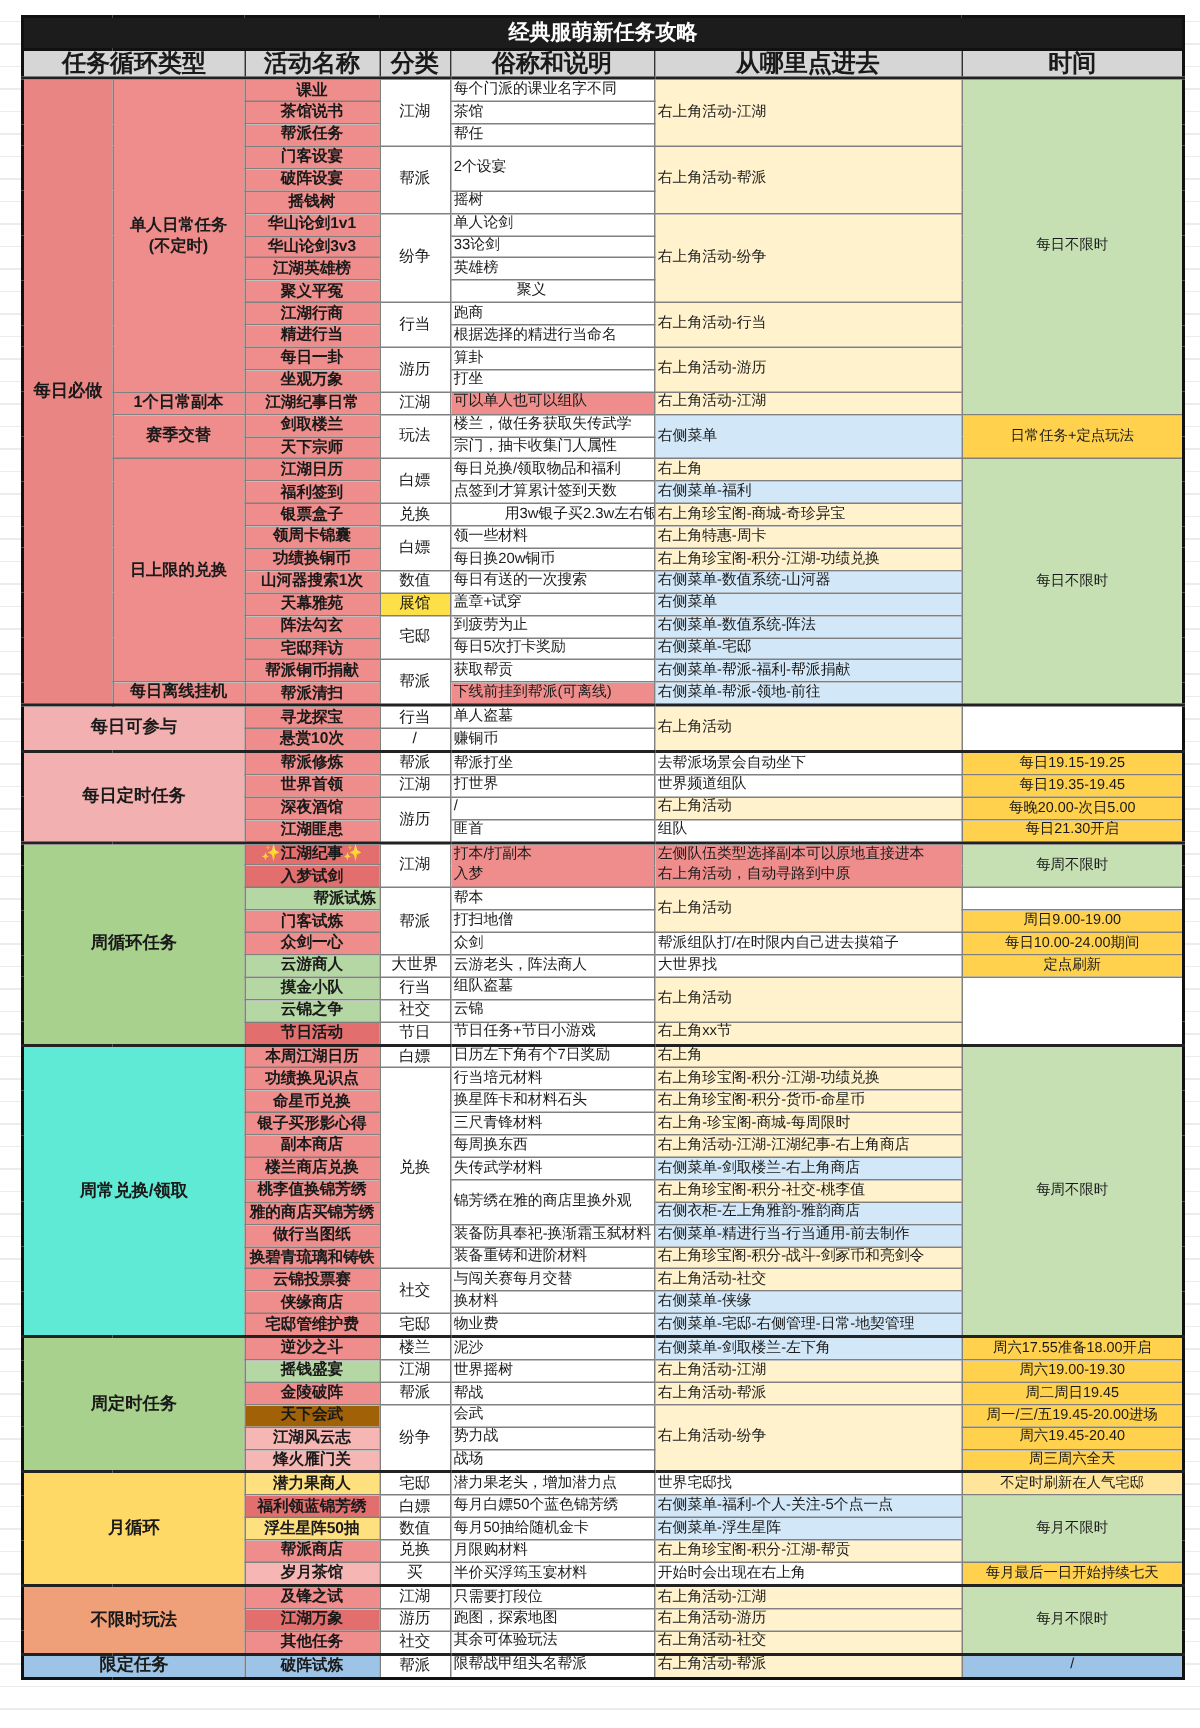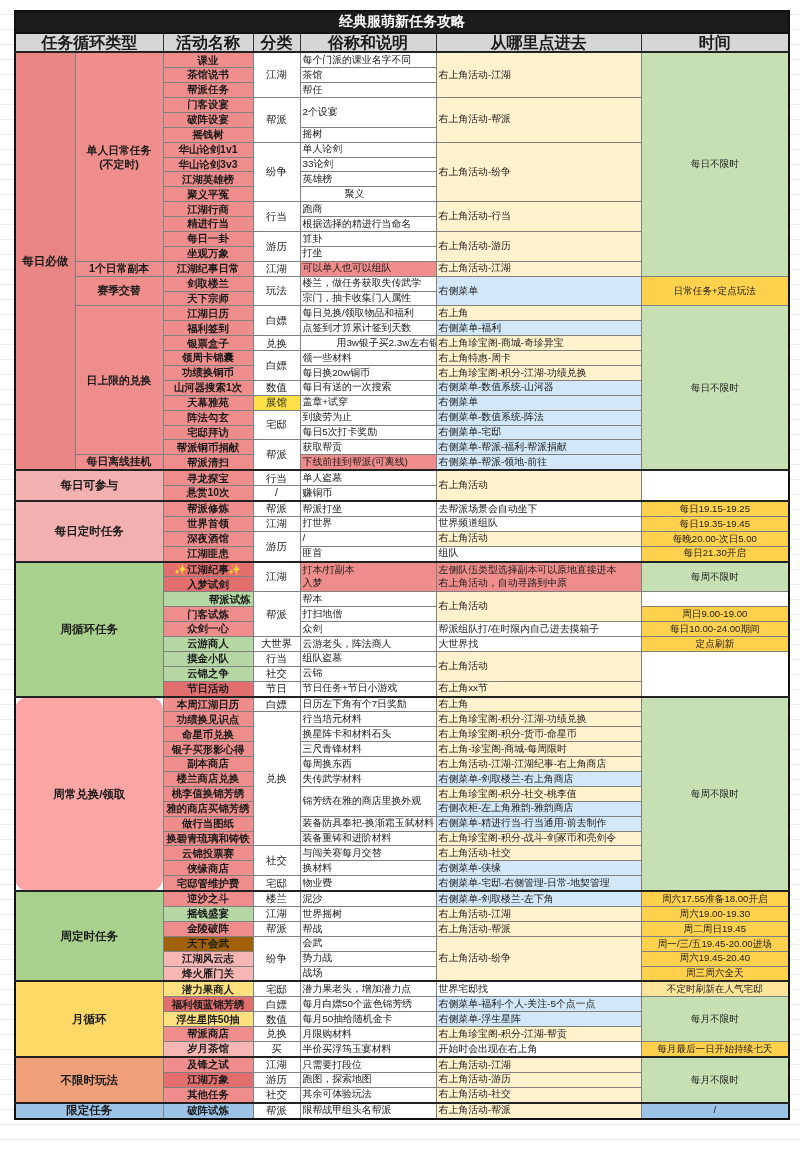--- a/index.html
+++ b/index.html
@@ -299,21 +299,21 @@
           <td class="cat" style="background: rgb(255, 255, 255);">社交</td>
           <td class="desc" style="background: rgb(255, 255, 255);">云锦</td>
         </tr>
         <tr>
           <td class="act" style="background: rgb(226, 110, 110);">节日活动</td>
           <td class="cat" style="background: rgb(255, 255, 255);">节日</td>
           <td class="desc" style="background: rgb(255, 255, 255);">节日任务+节日小游戏</td>
           <td class="entry" style="background: rgb(255, 242, 204);">右上角xx节</td>
         </tr>
         <tr class="sec-top">
-          <td class="sec" rowspan="13" colspan="2" style="background: #fca5a5; border-radius: 13px;">周常兑换/领取</td>
+          <td class="sec" rowspan="13" colspan="2" style="background: #5eead4;">周常兑换/领取</td>
           <td class="act" style="background: rgb(238, 141, 139);">本周江湖日历</td>
           <td class="cat" style="background: rgb(255, 255, 255);">白嫖</td>
           <td class="desc" style="background: rgb(255, 255, 255);">日历左下角有个7日奖励</td>
           <td class="entry" style="background: rgb(255, 242, 204);">右上角</td>
           <td class="time" rowspan="13" style="background: rgb(198, 224, 180);">每周不限时</td>
         </tr>
         <tr>
           <td class="act" style="background: rgb(238, 141, 139);">功绩换见识点</td>
           <td class="cat" rowspan="9" style="background: rgb(255, 255, 255);">兑换</td>
           <td class="desc" style="background: rgb(255, 255, 255);">行当培元材料</td>

